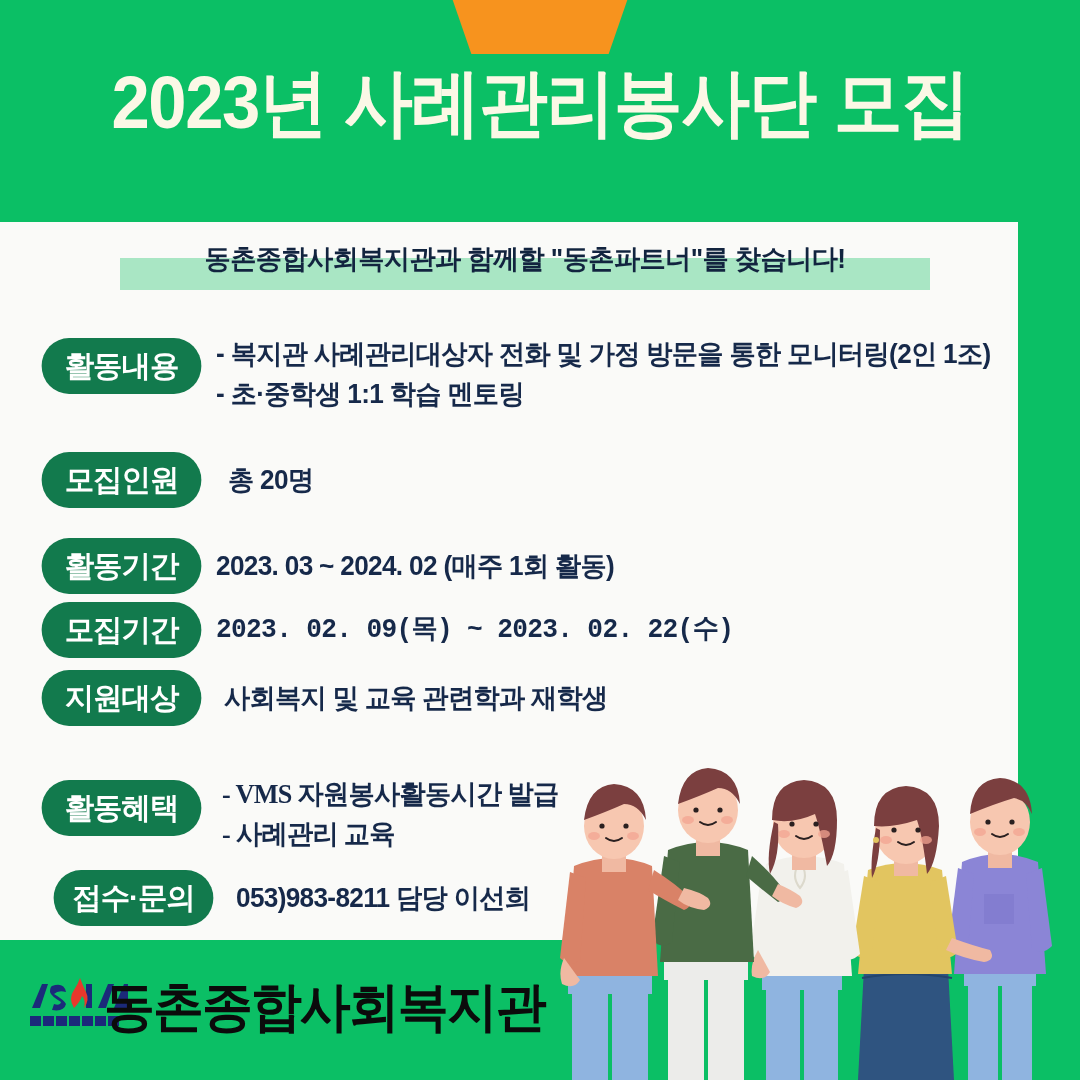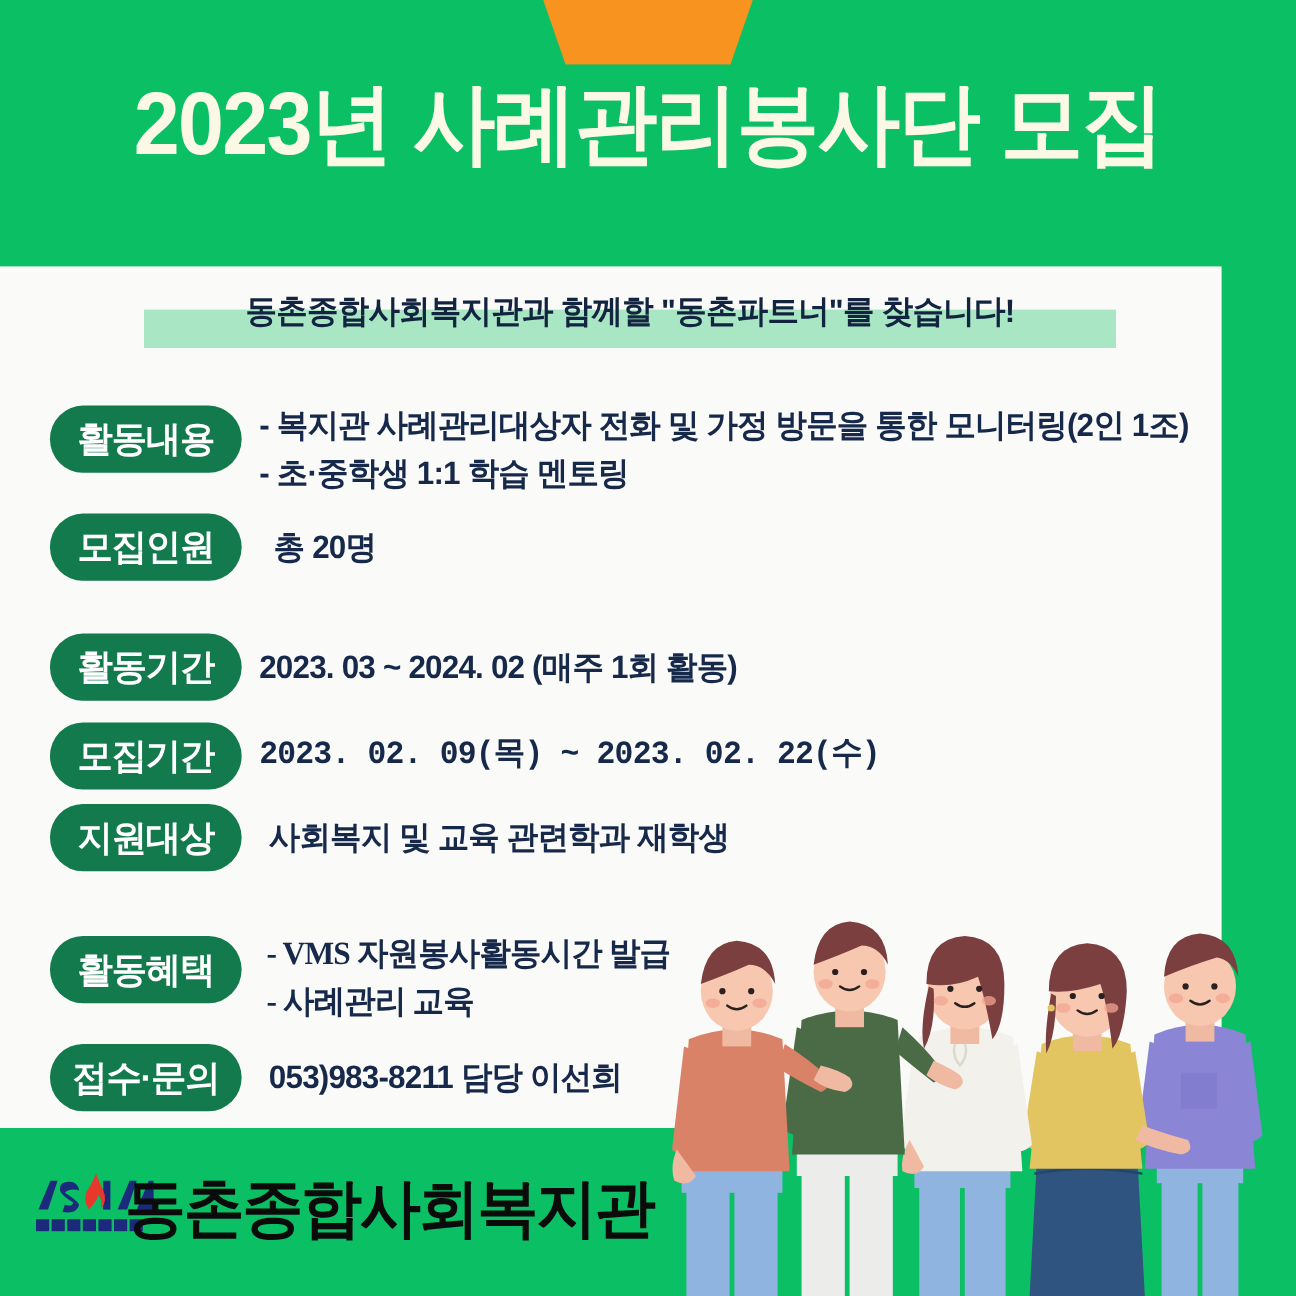--- a/index.html
+++ b/index.html
@@ -185,28 +185,28 @@
     <div class="rows">
 
       <div class="row" style="top:0px;height:106px;text-decoration:underline;">
         <div class="badge" style="top:12px;">활동내용</div>
         <div class="row-content" style="top:8px;">
           <span class="line">- 복지관 사례관리대상자 전화 및 가정 방문을 통한 모니터링(2인 1조)</span>
           <span class="line">- 초·중학생 1:1 학습 멘토링</span>
         </div>
       </div>
 
-      <div class="row" style="top:92px;height:80px;">
+      <div class="row" style="top:116px;height:80px;">
         <div class="badge" style="top:10px;">모집인원</div>
         <div class="row-content" style="top:18px;left:228px;">
           <span class="line">총 20명</span>
         </div>
       </div>
 
-      <div class="row" style="top:192px;height:80px;">
+      <div class="row" style="top:202px;height:80px;">
         <div class="badge" style="top:10px;">활동기간</div>
         <div class="row-content" style="top:18px;">
           <span class="line">2023. 03 ~ 2024. 02 (매주 1회 활동)</span>
         </div>
       </div>
 
       <div class="row" style="top:266px;height:84px;font-family:Liberation Mono, monospace;">
         <div class="badge" style="top:10px;">모집기간</div>
         <div class="row-content" style="top:18px;">
           <span class="line">2023. 02. 09(목) ~ 2023. 02. 22(수)</span>
@@ -221,21 +221,21 @@
       </div>
 
       <div class="row" style="top:436px;height:100px;font-family:Liberation Serif, serif;">
         <div class="badge" style="top:18px;">활동혜택</div>
         <div class="row-content" style="top:12px;left:222px;">
           <span class="line">- VMS 자원봉사활동시간 발급</span>
           <span class="line">- 사례관리 교육</span>
         </div>
       </div>
 
-      <div class="row" style="top:536px;height:80px;">
+      <div class="row" style="top:536px;height:80px;margin-left:12px;">
         <div class="badge" style="top:8px;">접수·문의</div>
         <div class="row-content" style="top:16px;left:224px;">
           <span class="line">053)983-8211 담당 이선희</span>
         </div>
       </div>
 
     </div>
   </div>
 
   <svg class="people" viewBox="0 0 520 338" xmlns="http://www.w3.org/2000/svg">

